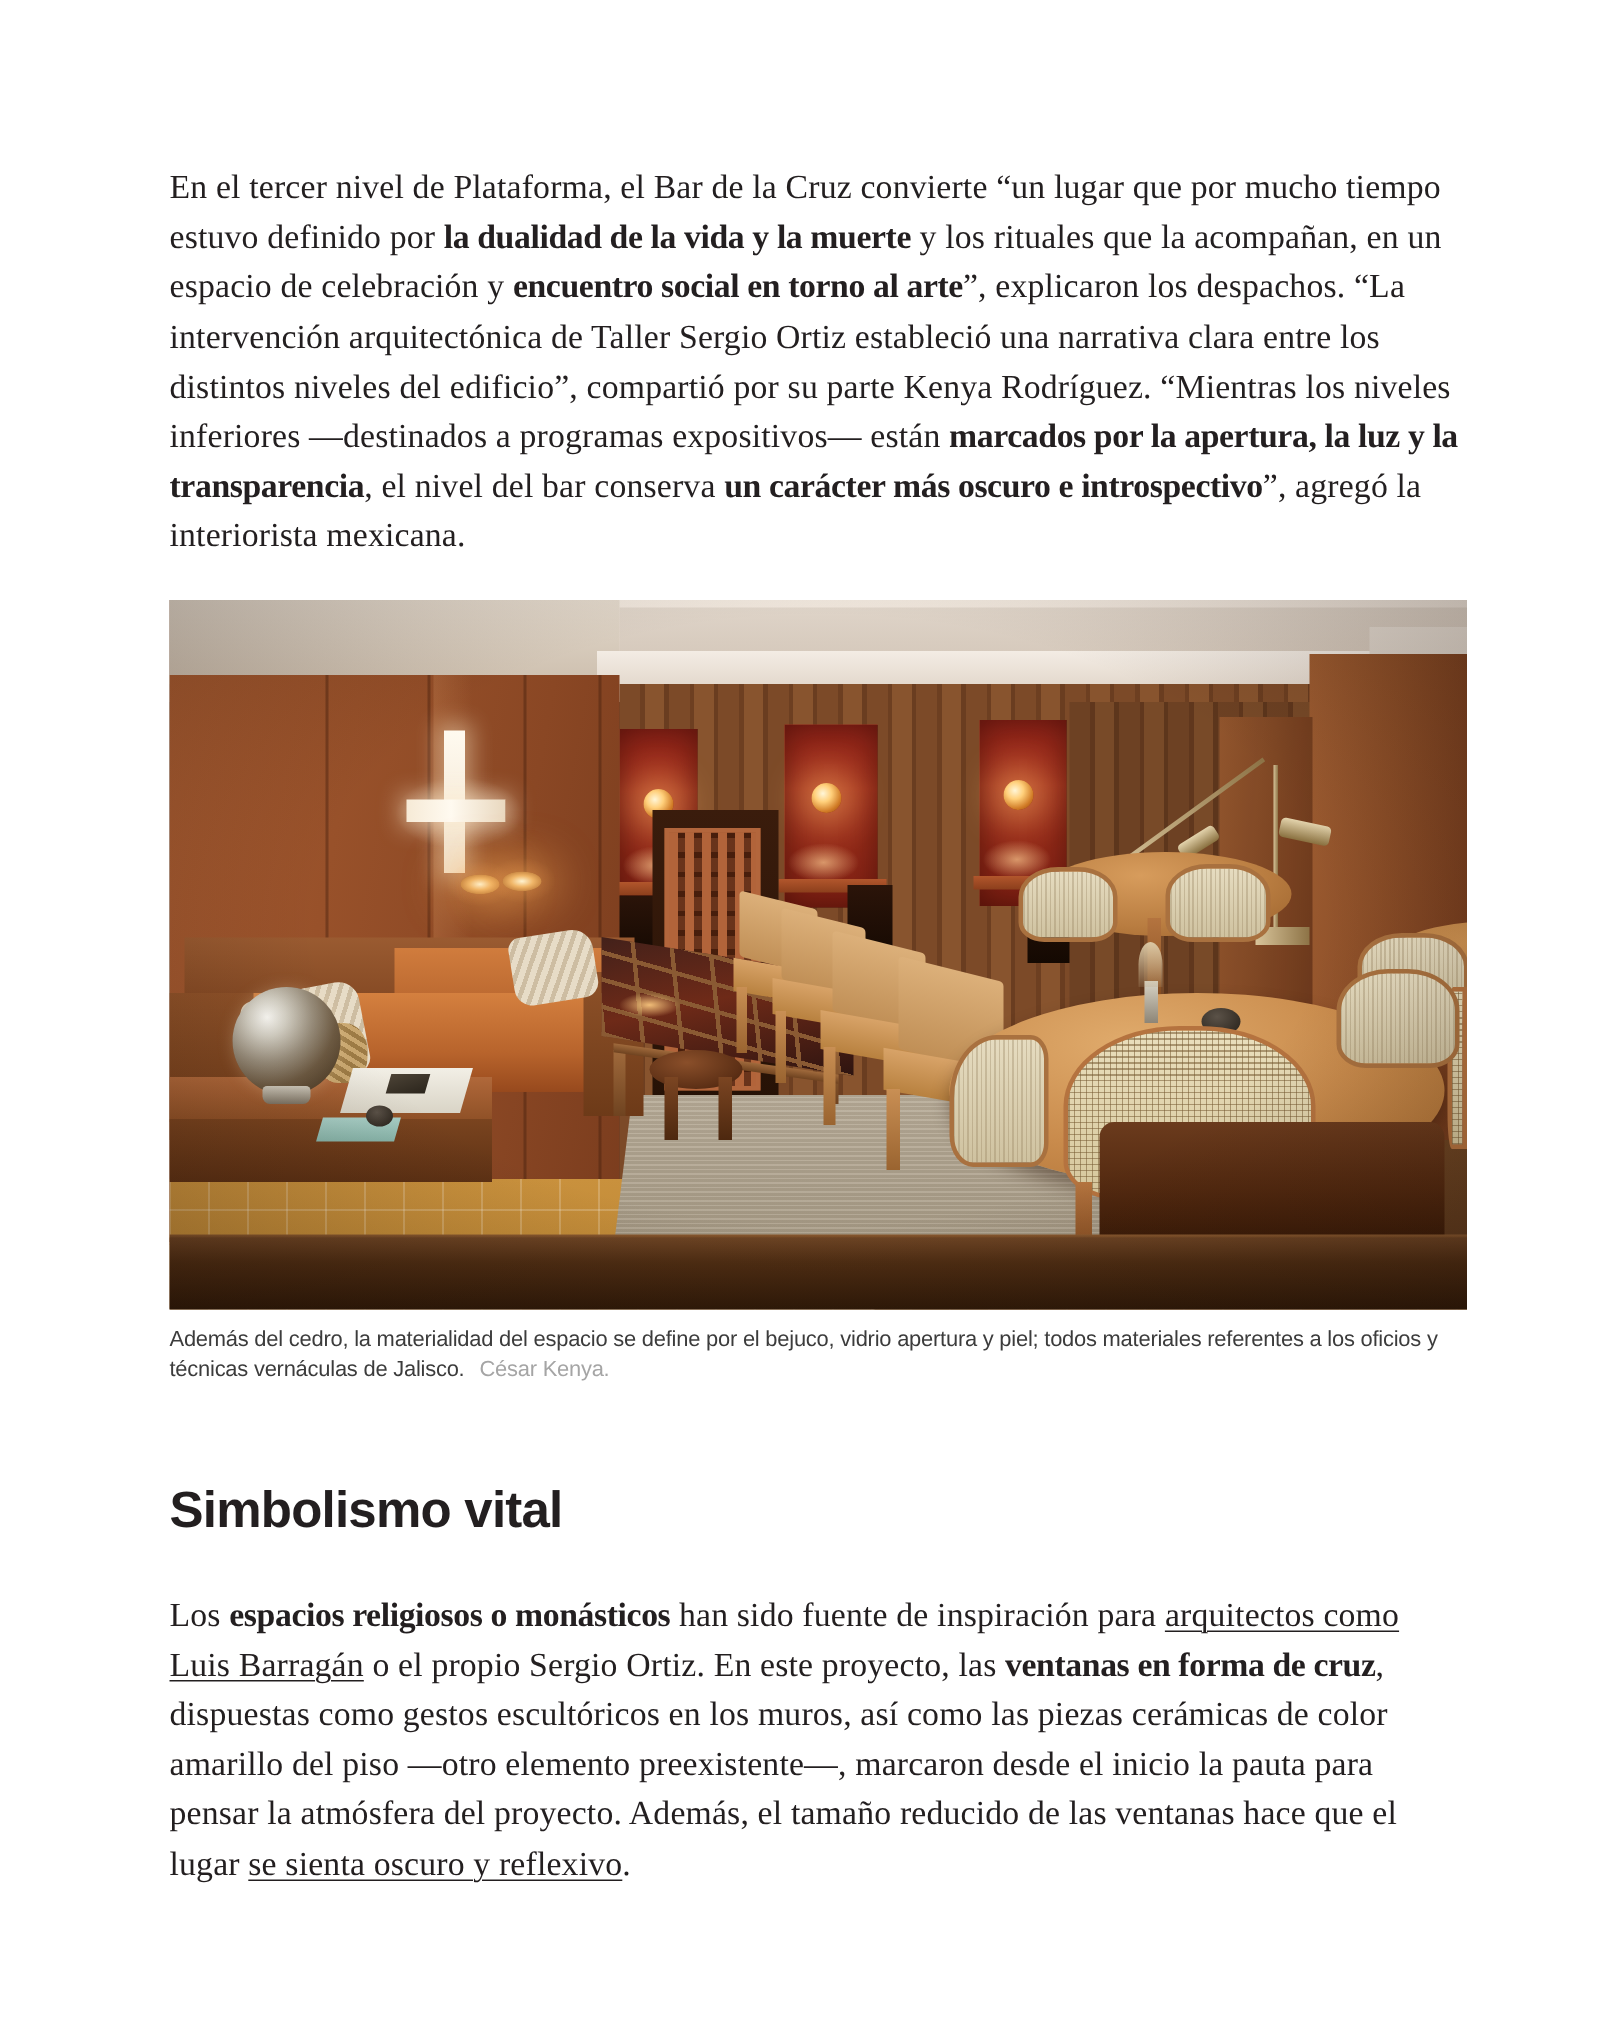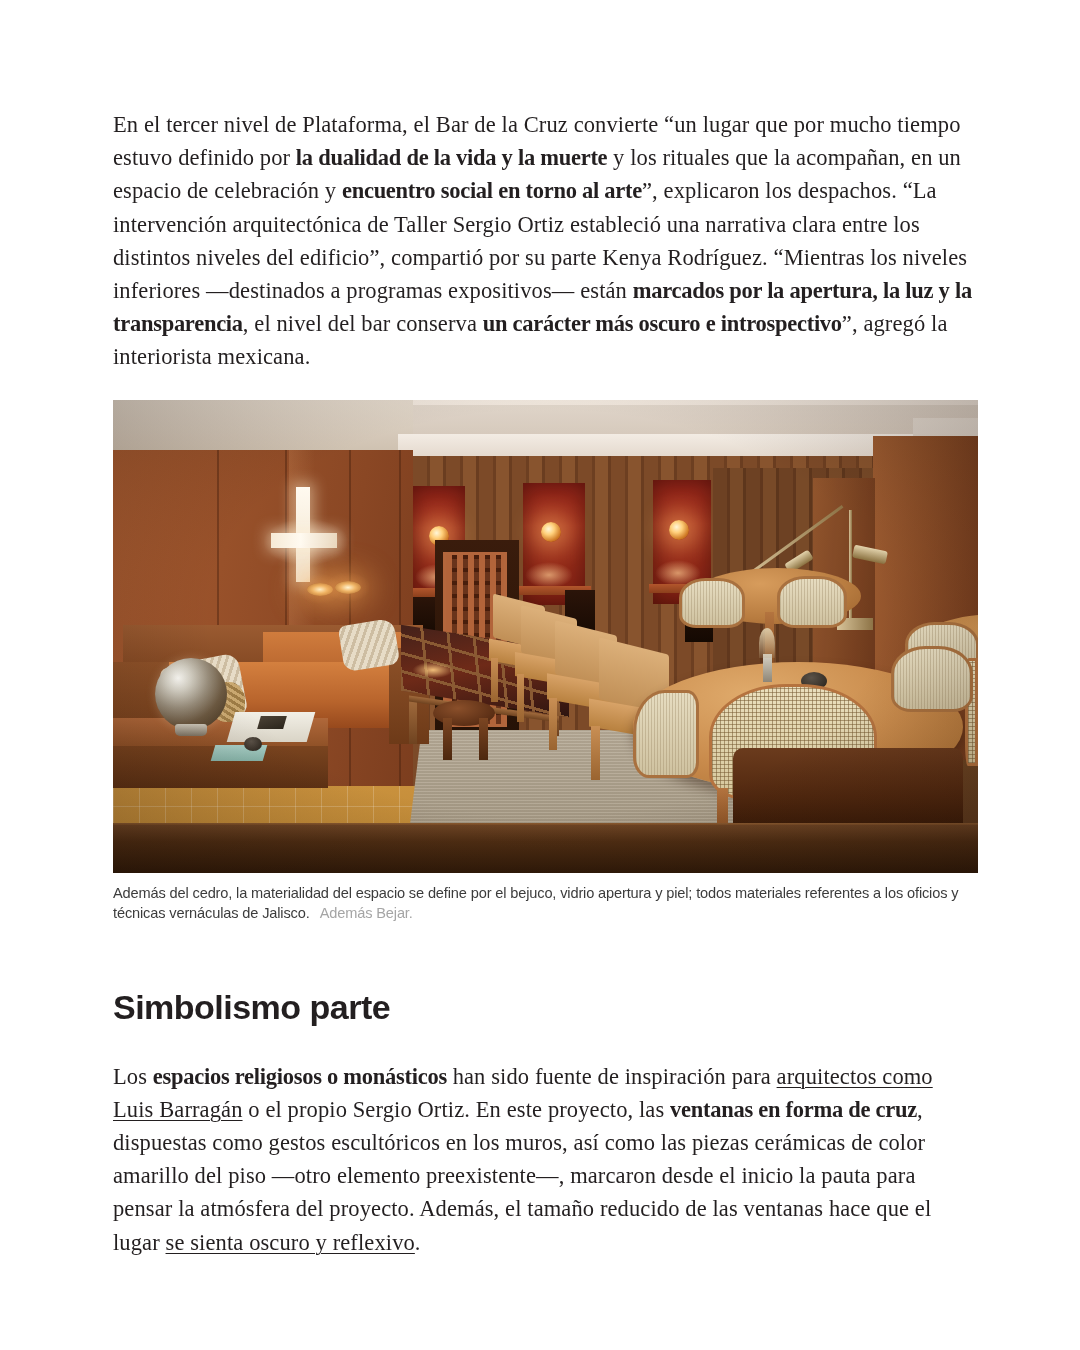--- a/index.html
+++ b/index.html
@@ -556,22 +556,22 @@
 
         <div class="ph fg-leather"></div>
 
         <div class="ph fg-bar-edge"></div>
         <div class="ph fg-bar"></div>
 
         <div class="ph vignette"></div>
       </div>
 
       <figcaption class="caption">
-        <span>Además del cedro, la materialidad del espacio se define por el bejuco, vidrio apertura y piel; todos materiales referentes a los oficios y técnicas vernáculas de Jalisco.</span><span class="credit">Además Bejar.</span>
+        <span>Además del cedro, la materialidad del espacio se define por el bejuco, vidrio apertura y piel; todos materiales referentes a los oficios y técnicas vernáculas de Jalisco.</span><span class="credit">César Kenya.</span>
       </figcaption>
     </figure>
 
-    <h2 class="section-heading">Simbolismo parte</h2>
+    <h2 class="section-heading">Simbolismo vital</h2>
 
     <p class="body-text para-3"><span>Los </span><b>espacios religiosos o monásticos</b><span> han sido fuente de inspiración para </span><a class="link" href="#">arquitectos como Luis Barragán</a><span> o el propio Sergio Ortiz. En este proyecto, las </span><b>ventanas en forma de cruz</b><span>, dispuestas como gestos escultóricos en los muros, así como las piezas cerámicas de color amarillo del piso —otro elemento preexistente—, marcaron desde el inicio la pauta para pensar la atmósfera del proyecto. Además, el tamaño reducido de las ventanas hace que el lugar </span><a class="link" href="#">se sienta oscuro y reflexivo</a><span>.</span></p>
 
   </div>
 </div>
 
 </body></html>

